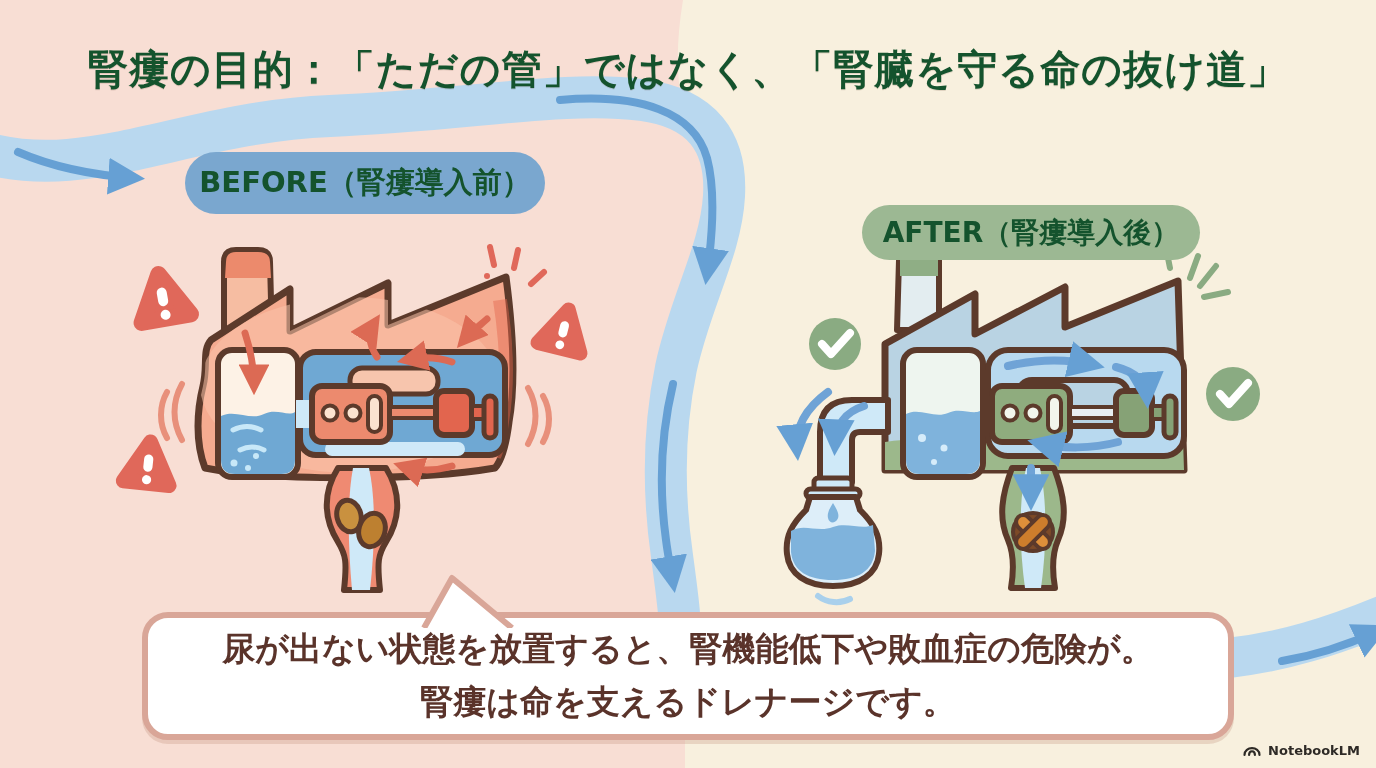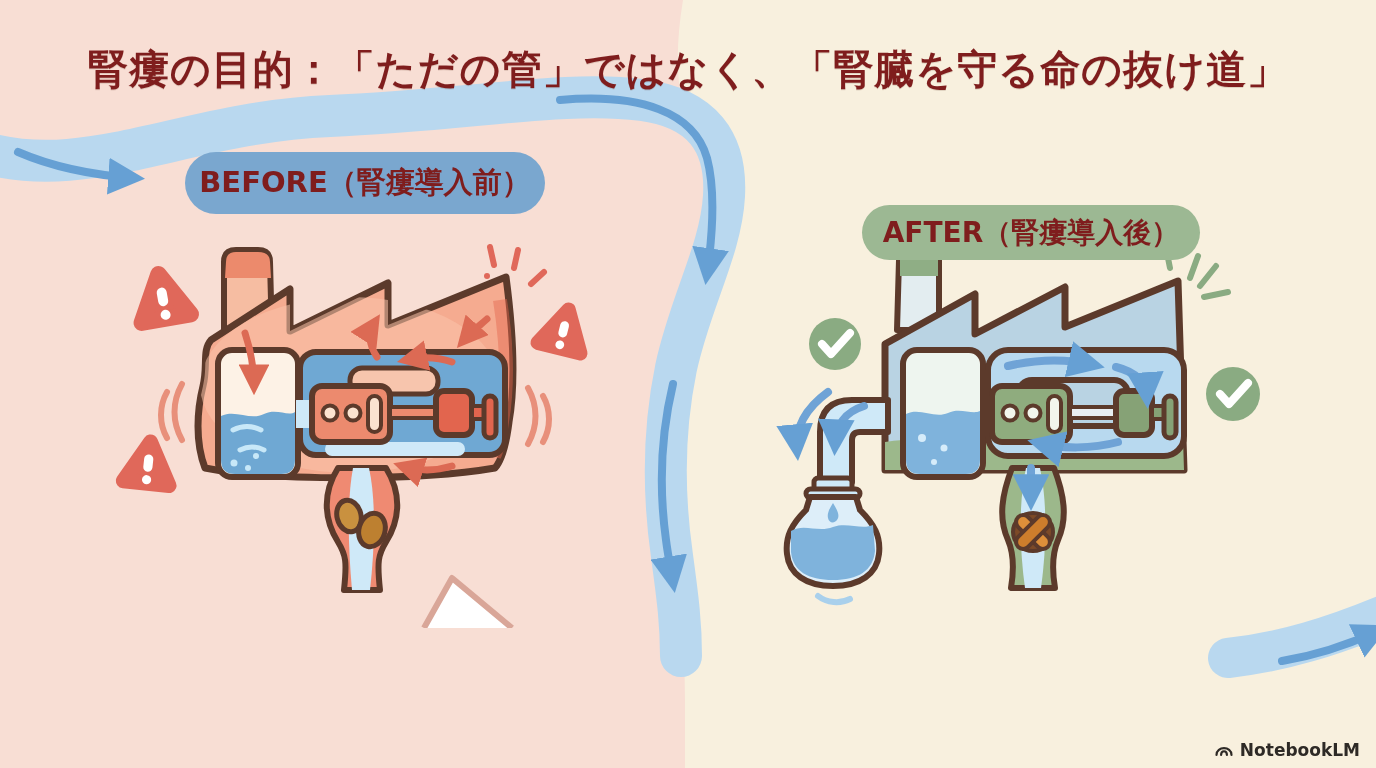--- a/index.html
+++ b/index.html
@@ -3,45 +3,45 @@
 <meta charset="utf-8">
 <style>
   html,body{margin:0;padding:0;background:#f8f0de;}
   .stage{
     position:relative;width:1376px;height:768px;overflow:hidden;
     font-family:"DejaVu Sans","Liberation Sans",sans-serif;
   }
   .bg{position:absolute;left:0;top:0;}
   .page-title{
     position:absolute;left:0;right:0;top:42px;text-align:center;
-    font-size:40px;font-weight:800;color:#7f1d1d;letter-spacing:1px;
+    font-size:40px;font-weight:800;color:#14532d;letter-spacing:1px;
     text-shadow:0 1px 0 rgba(90,50,30,.15);
   }
   .badge{
     position:absolute;display:flex;align-items:center;justify-content:center;
-    color:#7f1d1d;font-weight:800;border-radius:32px;
+    color:#14532d;font-weight:800;border-radius:32px;
   }
   .badge::after{
     content:"";position:absolute;width:24px;height:24px;left:158px;bottom:-9px;
     transform:rotate(45deg);background:inherit;z-index:-1;border-radius:4px;
   }
   .badge-before{left:185px;top:152px;width:360px;height:62px;background:#7aa7cf;font-size:29px;}
   .badge-after{left:862px;top:157px;width:338px;height:55px;background:#9cb893;font-size:28px;margin-top:48px;}
   .bubble{
     position:absolute;left:142px;top:612px;width:1092px;height:128px;
     background:#ffffff;border:6px solid #d9a698;border-radius:26px;
     box-sizing:border-box;display:flex;flex-direction:column;
     align-items:center;justify-content:center;gap:8px;
     box-shadow:0 4px 0 rgba(190,140,120,.28);
   }
   .bubble .line{font-size:33px;font-weight:800;color:#5a332a;white-space:nowrap;}
   .bubble-tail{position:absolute;left:414px;top:574px;}
   .watermark{
     position:absolute;right:16px;bottom:8px;display:flex;align-items:center;gap:6px;
-    color:#2e2a26;font-size:17px;font-weight:700;
+    color:#2e2a26;font-size:13px;font-weight:700;
   }
 </style>
 </head>
 <body>
 
 <div class="stage">
 
   <svg class="bg" width="1376" height="768" viewBox="0 0 1376 768">
     <defs>
       <marker id="mRed" viewBox="0 0 10 10" refX="7" refY="5" markerWidth="4.4" markerHeight="4.4" orient="auto-start-reverse">
@@ -250,20 +250,24 @@
 
   <div class="page-title">腎瘻の目的：「ただの管」ではなく、「腎臓を守る命の抜け道」</div>
 
   <div class="badge badge-before">
     <span>BEFORE（腎瘻導入前）</span>
   </div>
   <div class="badge badge-after">
     <span>AFTER（腎瘻導入後）</span>
   </div>
 
+  <div class="bubble">
+    <div class="line">尿が出ない状態を放置すると、腎機能低下や敗血症の危険が。</div>
+    <div class="line">腎瘻は命を支えるドレナージです。</div>
+  </div>
   <svg class="bubble-tail" width="104" height="54">
     <path d="M10 54 L38 4 L98 54" fill="#ffffff" stroke="#d9a698" stroke-width="6" stroke-linejoin="round"></path>
   </svg>
 
   <div class="watermark">
     <svg width="20" height="20" viewBox="0 0 24 24">
       <path d="M3 18 C3 7 21 7 21 18" stroke="#2e2a26" stroke-width="2.6" fill="none" stroke-linecap="round"></path>
       <path d="M8.5 18 C8.5 12 15.5 12 15.5 18" stroke="#2e2a26" stroke-width="2.6" fill="none" stroke-linecap="round"></path>
     </svg>
     <span>NotebookLM</span>

